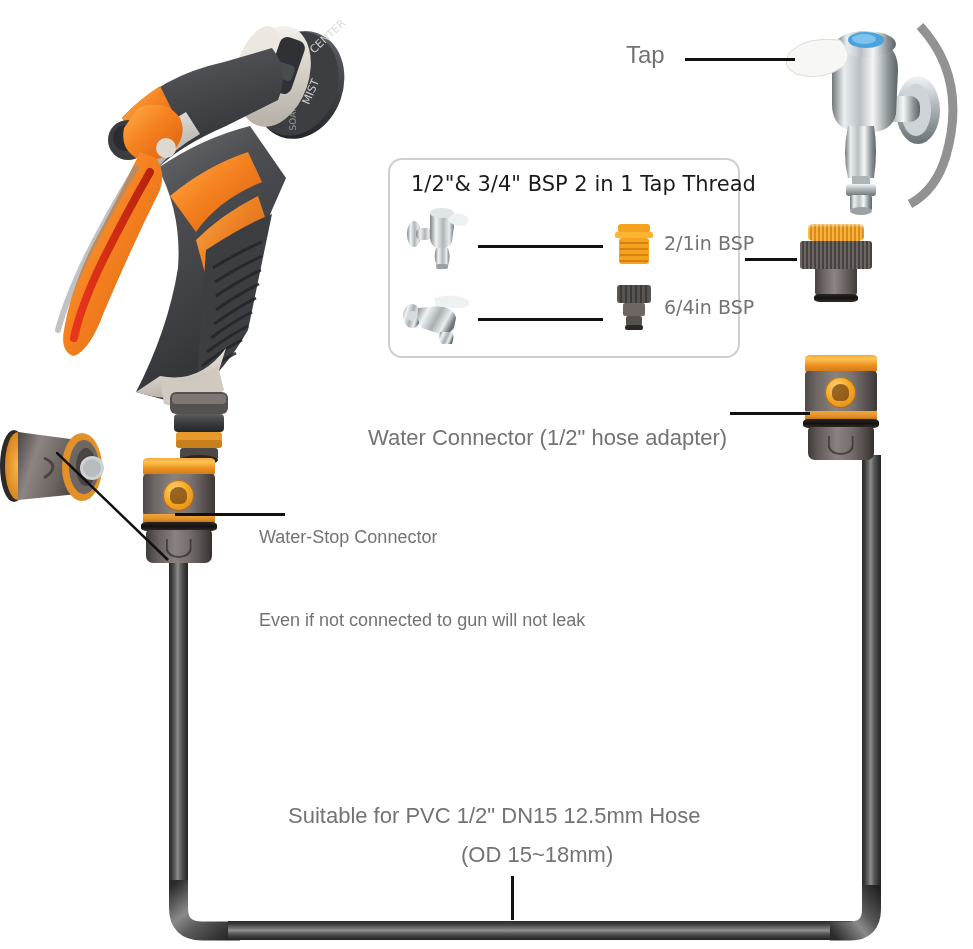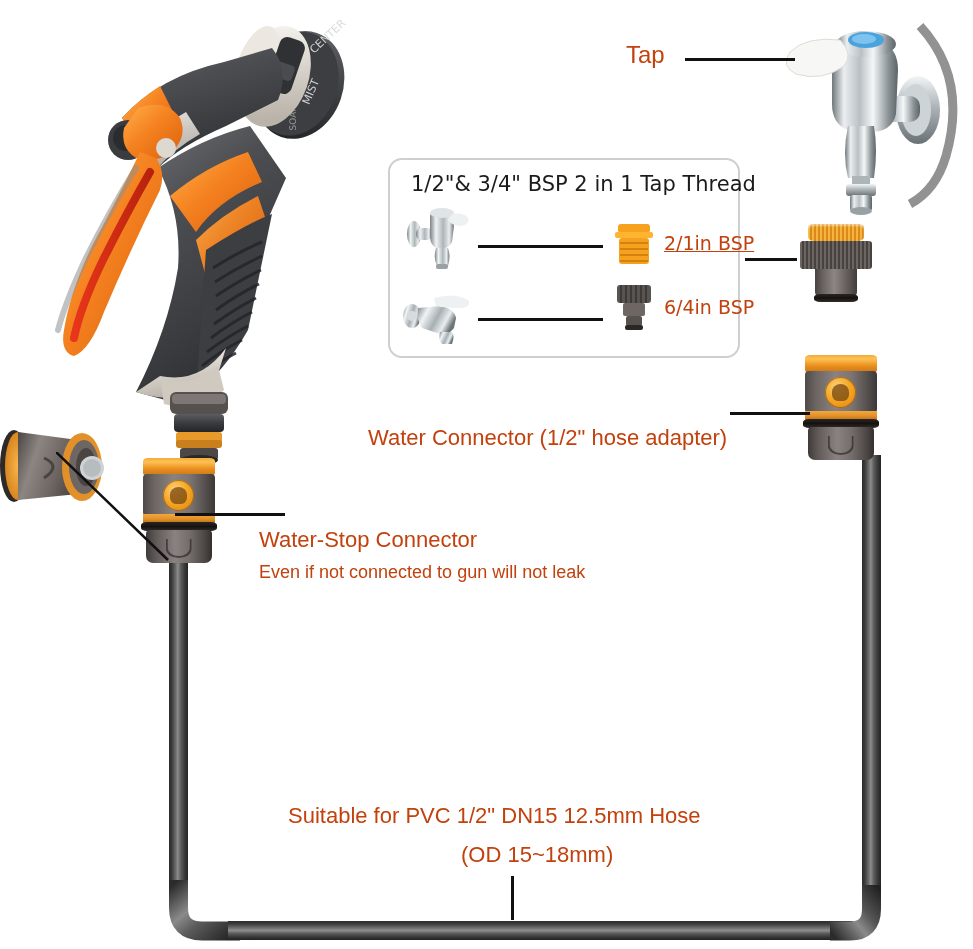--- a/index.html
+++ b/index.html
@@ -1,20 +1,20 @@
 <!DOCTYPE html>
 <html><head>
 <meta charset="utf-8">
 <style>
   html,body{margin:0;padding:0;background:#fff;}
   body{width:973px;height:949px;position:relative;overflow:hidden;
        font-family:"Liberation Sans","DejaVu Sans",sans-serif;color:#1b1b1b;}
   .stage{position:absolute;inset:0;width:973px;height:949px;}
   .abs{position:absolute;}
-  .lbl{position:absolute;white-space:nowrap;color:#c2410c;}
+  .lbl{position:absolute;white-space:nowrap;color:#737373;}
 
   
   .leader{position:absolute;background:#111;height:3px;}
   .leader-v{position:absolute;background:#111;width:3px;}
 
   
   .hose-v{position:absolute;width:19px;
      background:linear-gradient(90deg,#2b2b2b 0%,#3a3a3a 14%,#6e6e6e 36%,#8d8d8d 46%,#5d5d5d 62%,#3a3a3a 82%,#242424 100%);}
   .hose-h{position:absolute;height:19px;
      background:linear-gradient(180deg,#2b2b2b 0%,#3d3d3d 16%,#777 40%,#8d8d8d 50%,#5a5a5a 66%,#343434 86%,#222 100%);}
@@ -51,21 +51,21 @@
   .capconn .knurl{position:absolute;left:0;right:0;border-radius:3px;
     background:repeating-linear-gradient(90deg,#6c6663 0 2px,#474240 2px 4px);}
   .capconn .stem{position:absolute;border-radius:0 0 5px 5px;
     background:linear-gradient(90deg,#474342 0%,#6b6462 20%,#8d8583 46%,#6a6361 72%,#413c3b 100%);}
 
   
   .faucet{position:absolute;}
   
   .gun{position:absolute;}
   .text-md{font-size:21px;}
-  .text-sm{font-size:17px;}
+  .text-sm{font-size:17px;margin-top:48px;}
 </style>
 </head>
 <body>
 
 <div class="stage">
 
   <div class="hose-v" style="left:169px;top:515px;height:382px;"></div>
   <svg class="abs" style="left:160px;top:880px;" width="80" height="70" viewBox="0 0 80 70">
     <defs>
       <linearGradient id="hg1" x1="0" y1="0" x2="1" y2="1">
@@ -267,21 +267,21 @@
     <div class="badge" style="left:20px;top:22px;width:31px;height:31px;">
         <i></i>
       </div>
     <div class="mid-band" style="top:56px;height:9px;"></div>
     <div class="oring" style="top:64px;height:9px;"></div>
     <div class="collar" style="left:3px;right:3px;top:72px;height:33px;">
         <b></b>
       </div>
   </div>
   <div class="leader" style="left:175px;top:513px;width:110px;"></div>
-  <div class="lbl text-md" style="left:259px;top:527px;font-size:22px;">Water-Stop Connector</div>
+  <div class="lbl text-md" style="left:259px;top:527px;font-size:18px;">Water-Stop Connector</div>
   <div class="lbl text-sm" style="left:259px;top:562px;font-size:18px;">Even if not connected to gun will not leak</div>
 
   <svg class="abs" style="left:-8px;top:406px;" width="130" height="120" viewBox="0 0 130 120">
     <defs>
       <linearGradient id="dBody" x1="0" y1="0" x2="1" y2="0.3">
         <stop offset="0%" stop-color="#4a4644"></stop>
           <stop offset="30%" stop-color="#8d8582"></stop>
         <stop offset="62%" stop-color="#6d6663"></stop>
           <stop offset="100%" stop-color="#3e3a38"></stop>
       </linearGradient>
@@ -332,21 +332,21 @@
     <rect x="3" y="10" width="38" height="6" rx="2" fill="#ffb431"></rect>
     <rect x="7" y="16" width="30" height="26" rx="3" fill="#f6a21f"></rect>
     <g stroke="#d2820f" stroke-width="2">
       <line x1="8" y1="21" x2="36" y2="21"></line>
         <line x1="8" y1="27" x2="36" y2="27"></line>
       <line x1="8" y1="33" x2="36" y2="33"></line>
         <line x1="8" y1="39" x2="36" y2="39"></line>
     </g>
   </svg>
   <div class="lbl" style="left:664px;top:232px;font-size:19px;
-       font-family:'DejaVu Sans',sans-serif;text-decoration:underline;">2/1in BSP</div>
+       font-family:'DejaVu Sans',sans-serif;">2/1in BSP</div>
 
   <svg class="faucet" style="left:400px;top:288px;" width="76" height="56" viewBox="0 0 76 56">
     <defs>
       <linearGradient id="c2" x1="0" y1="0" x2="1" y2="0.4">
         <stop offset="0%" stop-color="#7b8286"></stop>
           <stop offset="28%" stop-color="#f0f3f4"></stop>
         <stop offset="58%" stop-color="#a8afb3"></stop>
           <stop offset="82%" stop-color="#e9edef"></stop>
         <stop offset="100%" stop-color="#6f767a"></stop>
       </linearGradient>

